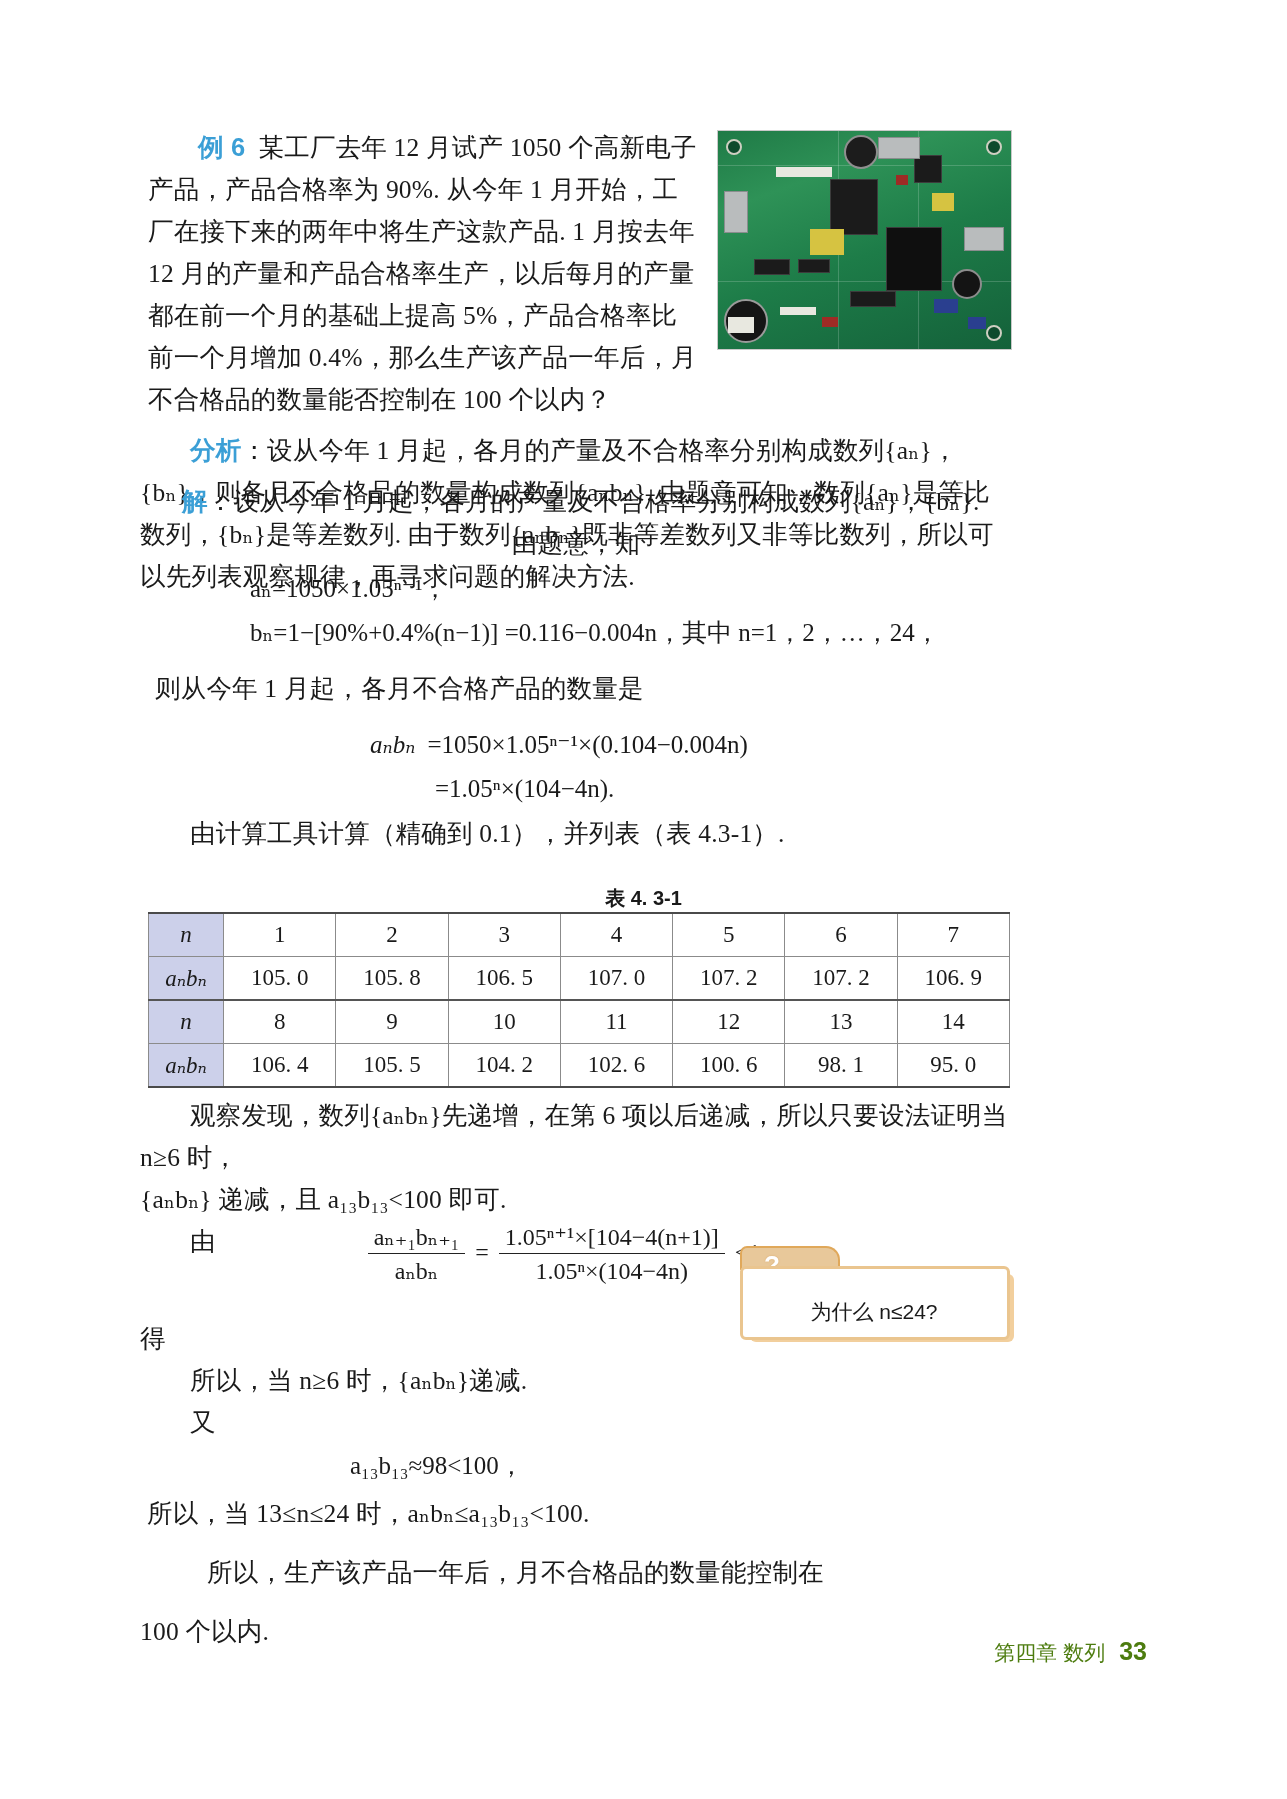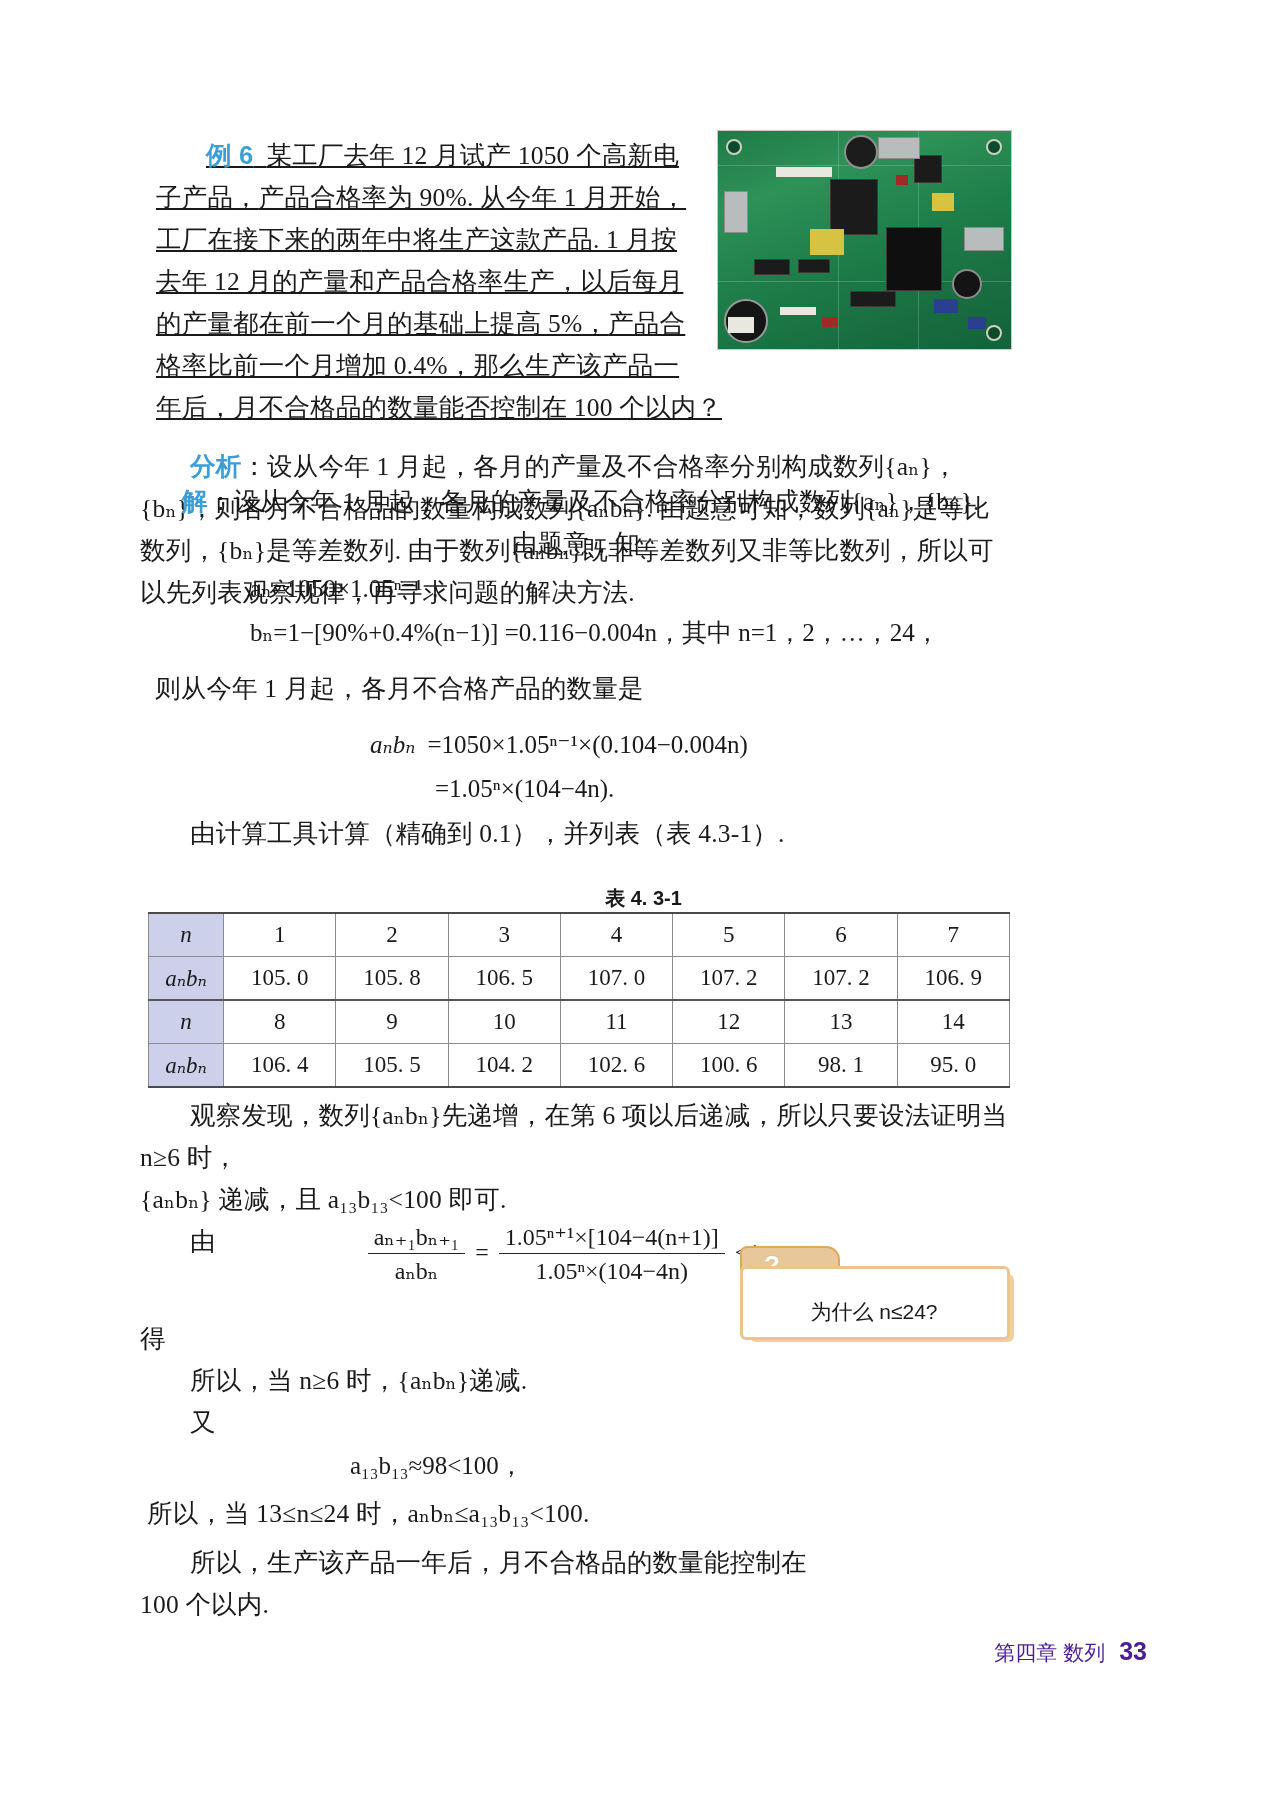--- a/index.html
+++ b/index.html
@@ -115,21 +115,21 @@
   .callout-text{
     position:absolute;left:0;right:0;top:52px;text-align:center;
     font-size:21px;font-family:"Liberation Sans","DejaVu Sans",sans-serif;
     color:#1a1a1a;
   }
 
   
   #footer{
     position:absolute;right:140px;bottom:132px;
     font-family:"Liberation Sans","DejaVu Sans",sans-serif;
-    font-size:21px;color:#4c1d95;
+    font-size:21px;color:#4d7c0f;
   }
   #footer .pnum{font-weight:bold;font-size:25px;margin-left:14px;}
 </style>
 </head>
 <body>
 
 <div class="page">
 
   <div id="top-block">
 
@@ -165,21 +165,21 @@
       <div class="pcb-blue" style="left:216px;top:168px;width:24px;height:14px;"></div>
       <div class="pcb-blue" style="left:250px;top:186px;width:18px;height:12px;"></div>
       <div class="pcb-red" style="left:104px;top:186px;width:16px;height:10px;"></div>
       <div class="pcb-red" style="left:178px;top:44px;width:12px;height:10px;"></div>
 
       <div class="pcb-hole" style="left:8px;top:8px;width:12px;height:12px;"></div>
       <div class="pcb-hole" style="left:268px;top:8px;width:12px;height:12px;"></div>
       <div class="pcb-hole" style="left:268px;top:194px;width:12px;height:12px;"></div>
     </div>
 
-    <p class="para" style="margin:16px;text-decoration:underline;">
+    <p class="para" style="margin:8px;">
       <span style="margin-left:50px;" class="label-blue">例 6</span>&nbsp;&nbsp;<span>某工厂去年 12 月试产 1050 个高新电子产品，</span><span>产品合格率为 90%. 从今年 1 月开始，工厂在接下来的两</span><span>年中将生产这款产品. 1 月按去年 12 月的产量和产品合格</span><span>率生产，以后每月的产量都在前一个月的基础上提高 5%，</span><span>产品合格率比前一个月增加 0.4%，那么生产该产品一年</span><span>后，月不合格品的数量能否控制在 100 个以内？</span>
     </p>
 
     <p class="para" style="margin:0;">
       <span style="margin-left:50px;" class="label-blue">分析</span><span>：</span><span>设从今年 1 月起，各月的产量及不合格率分别</span><span>构成数列{aₙ}，{bₙ}，则各月不合格品的数量构成数列{aₙbₙ}. 由题意可知，数列{aₙ}</span><span>是等比数列，{bₙ}是等差数列. 由于数列{aₙbₙ}既非等差数列又非等比数列，所以可以先</span><span>列表观察规律，再寻求问题的解决方法.</span>
     </p>
   </div>
 
   <div style="position:absolute;left:140px;top:480px;width:872px;">
     <p class="para" style="margin:0;">
@@ -268,21 +268,21 @@
     </span>
     <span style="margin-left:4px;">&lt;1，</span>
   </div>
 
   <div style="position:absolute;left:140px;top:1318px;width:872px;">
     <p class="para" style="margin:0;">得</p>
     <p class="para indent" style="margin:0;">所以，当 n≥6 时，{aₙbₙ}递减.</p>
     <p class="para indent" style="margin:0;">又</p>
     <div class="disp" style="padding-left:210px;margin:2px 0;">a₁₃b₁₃≈98&lt;100，</div>
     <p class="para" style="margin:7px;">所以，当 13≤n≤24 时，aₙbₙ≤a₁₃b₁₃&lt;100.</p>
-    <p class="para indent" style="margin:0;">所以，生产该产品一年后，月不合格品的数量能控制在</p>
+    <p class="para indent" style="margin:17px;">所以，生产该产品一年后，月不合格品的数量能控制在</p>
     <p class="para" style="margin:0;">100 个以内.</p>
   </div>
 
   <div id="callout">
     <div class="folder-shadow"></div>
     <div class="folder-tab">
       <span class="qmark">?</span>
     </div>
     <div class="folder-body"></div>
     <div class="callout-text">为什么 n≤24?</div>

